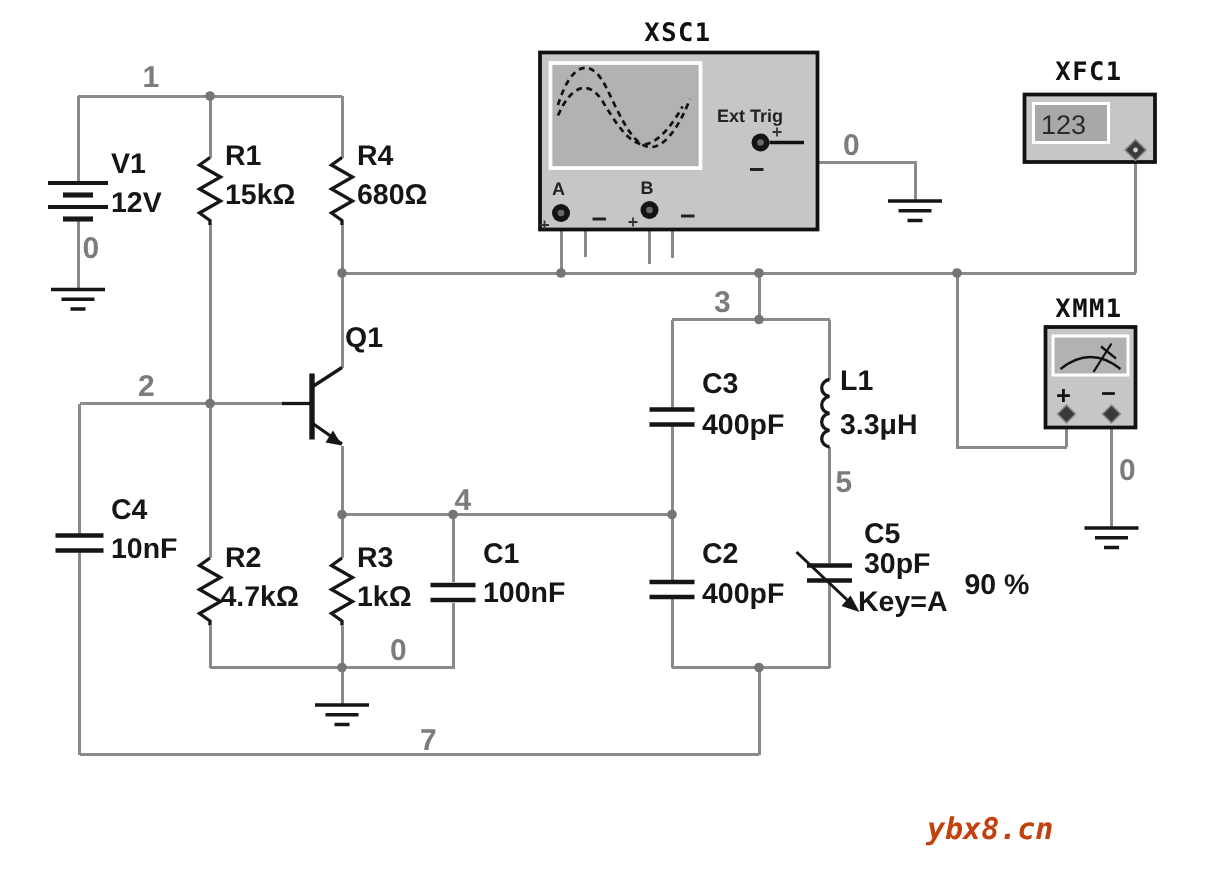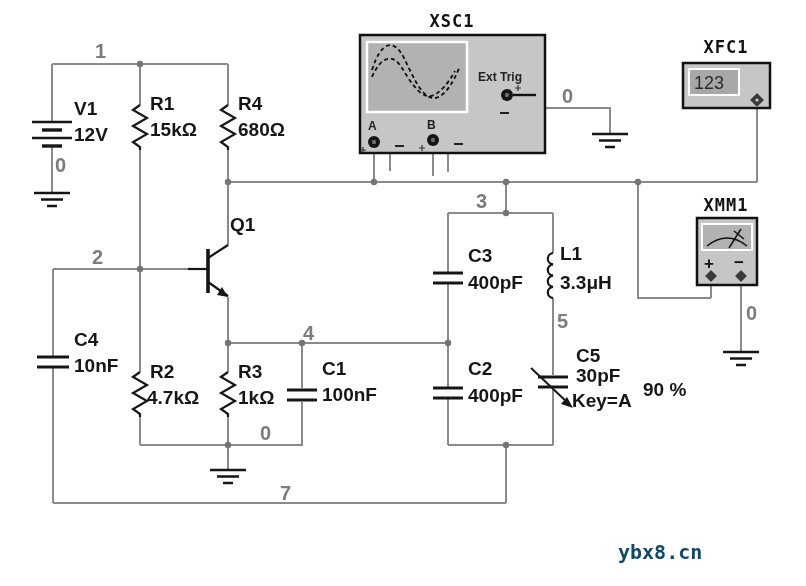--- a/index.html
+++ b/index.html
@@ -9,22 +9,22 @@
   svg text{font-family:"Liberation Sans",sans-serif;}
   .comp-label{font-size:19px;font-weight:bold;fill:#161616;}
   .node-label{font-size:20px;font-weight:bold;fill:#7c7c7c;}
   .inst-title{font-size:17px;font-weight:bold;fill:#111;font-family:"DejaVu Sans Mono",monospace;letter-spacing:1px;}
   .small-label{font-size:12px;font-weight:bold;fill:#222;}
   .wire{stroke:#8a8a8a;stroke-width:2;fill:none;}
   .blk{stroke:#161616;fill:none;}
   .caption{position:absolute;left:170px;top:530px;font-family:"Liberation Serif","DejaVu Serif",serif;
            font-size:33px;color:#141414;white-space:nowrap;}
   .caption .gap{display:inline-block;width:28px;}
-  .wm-site{position:absolute;left:618px;top:540px;font-size:20px;font-weight:bold;color:#0c4a6e;
-           font-family:"DejaVu Sans Mono",monospace;}
+  .wm-site{position:absolute;left:618px;top:540px;font-size:20px;font-weight:bold;color:#c2410c;
+           font-family:"DejaVu Sans Mono",monospace;font-style:italic;}
   .wm-brand{position:absolute;left:686px;top:538px;font-size:21px;color:#c9c9c9;
             font-family:"Liberation Sans",sans-serif;letter-spacing:2px;}
 </style>
 </head>
 <body>
 
 <div id="stage">
 <svg width="806" height="586" viewBox="0 0 806 586">
 
   <g class="wire" shape-rendering="crispEdges">

